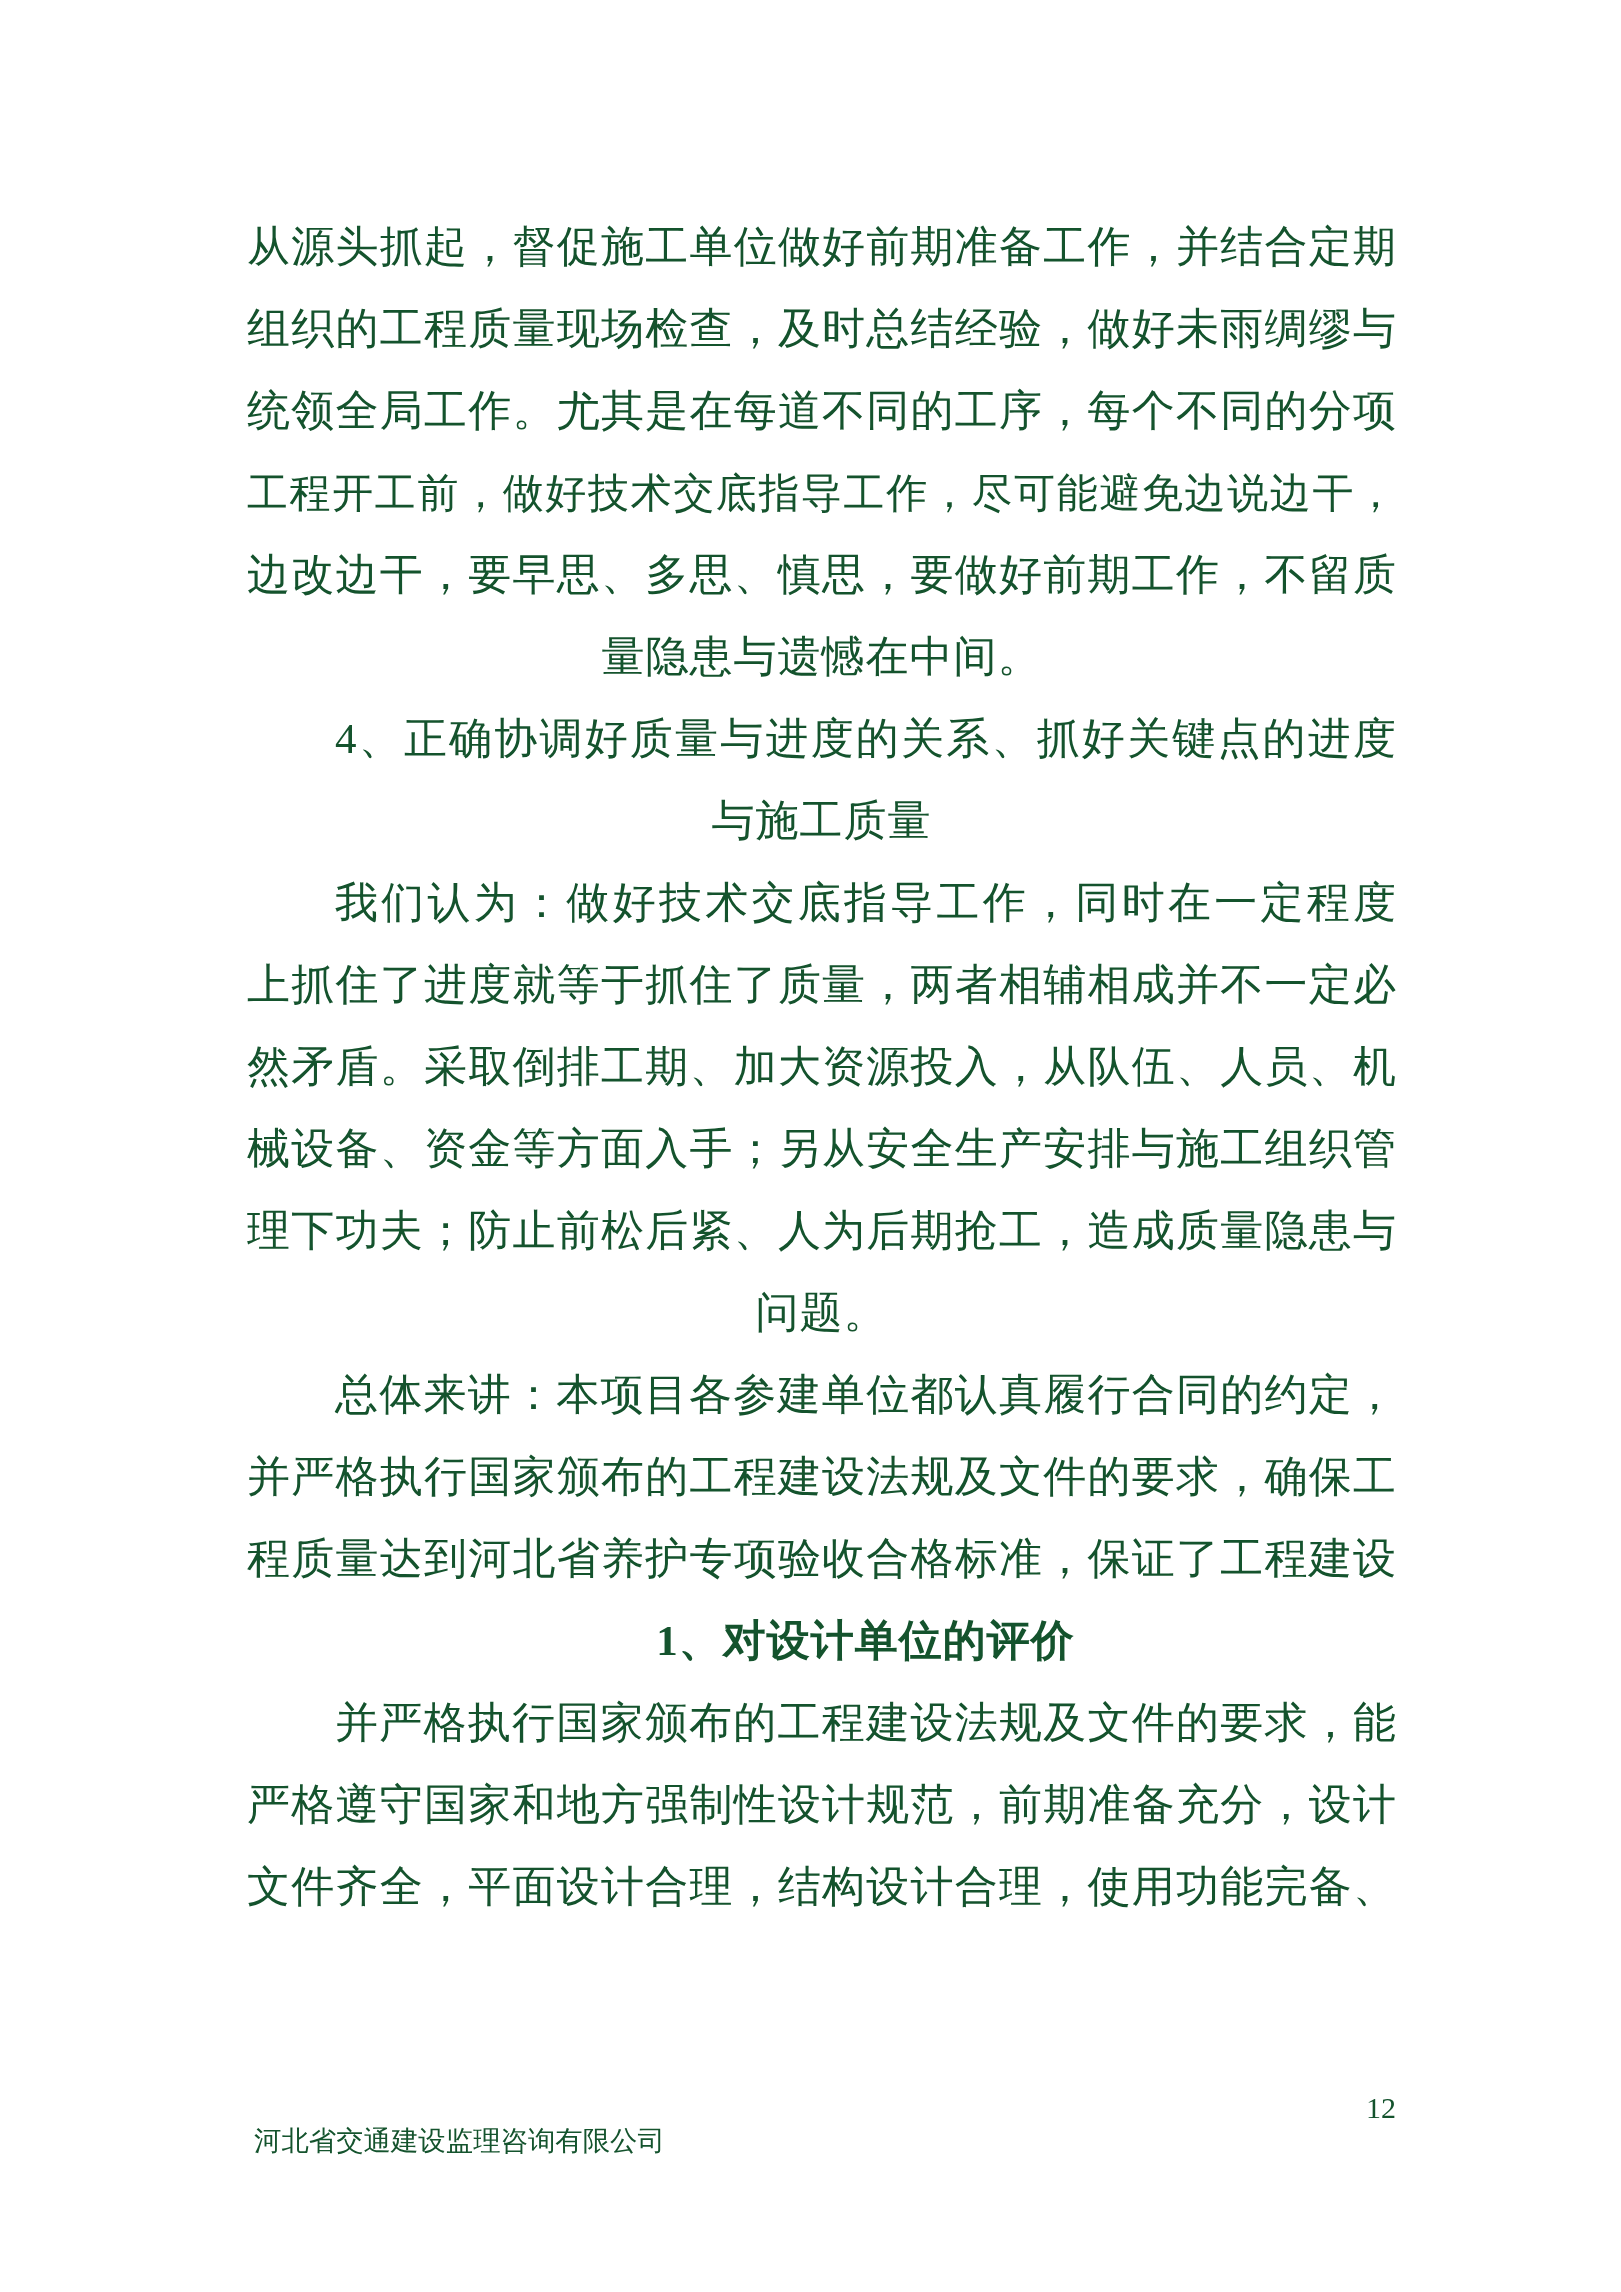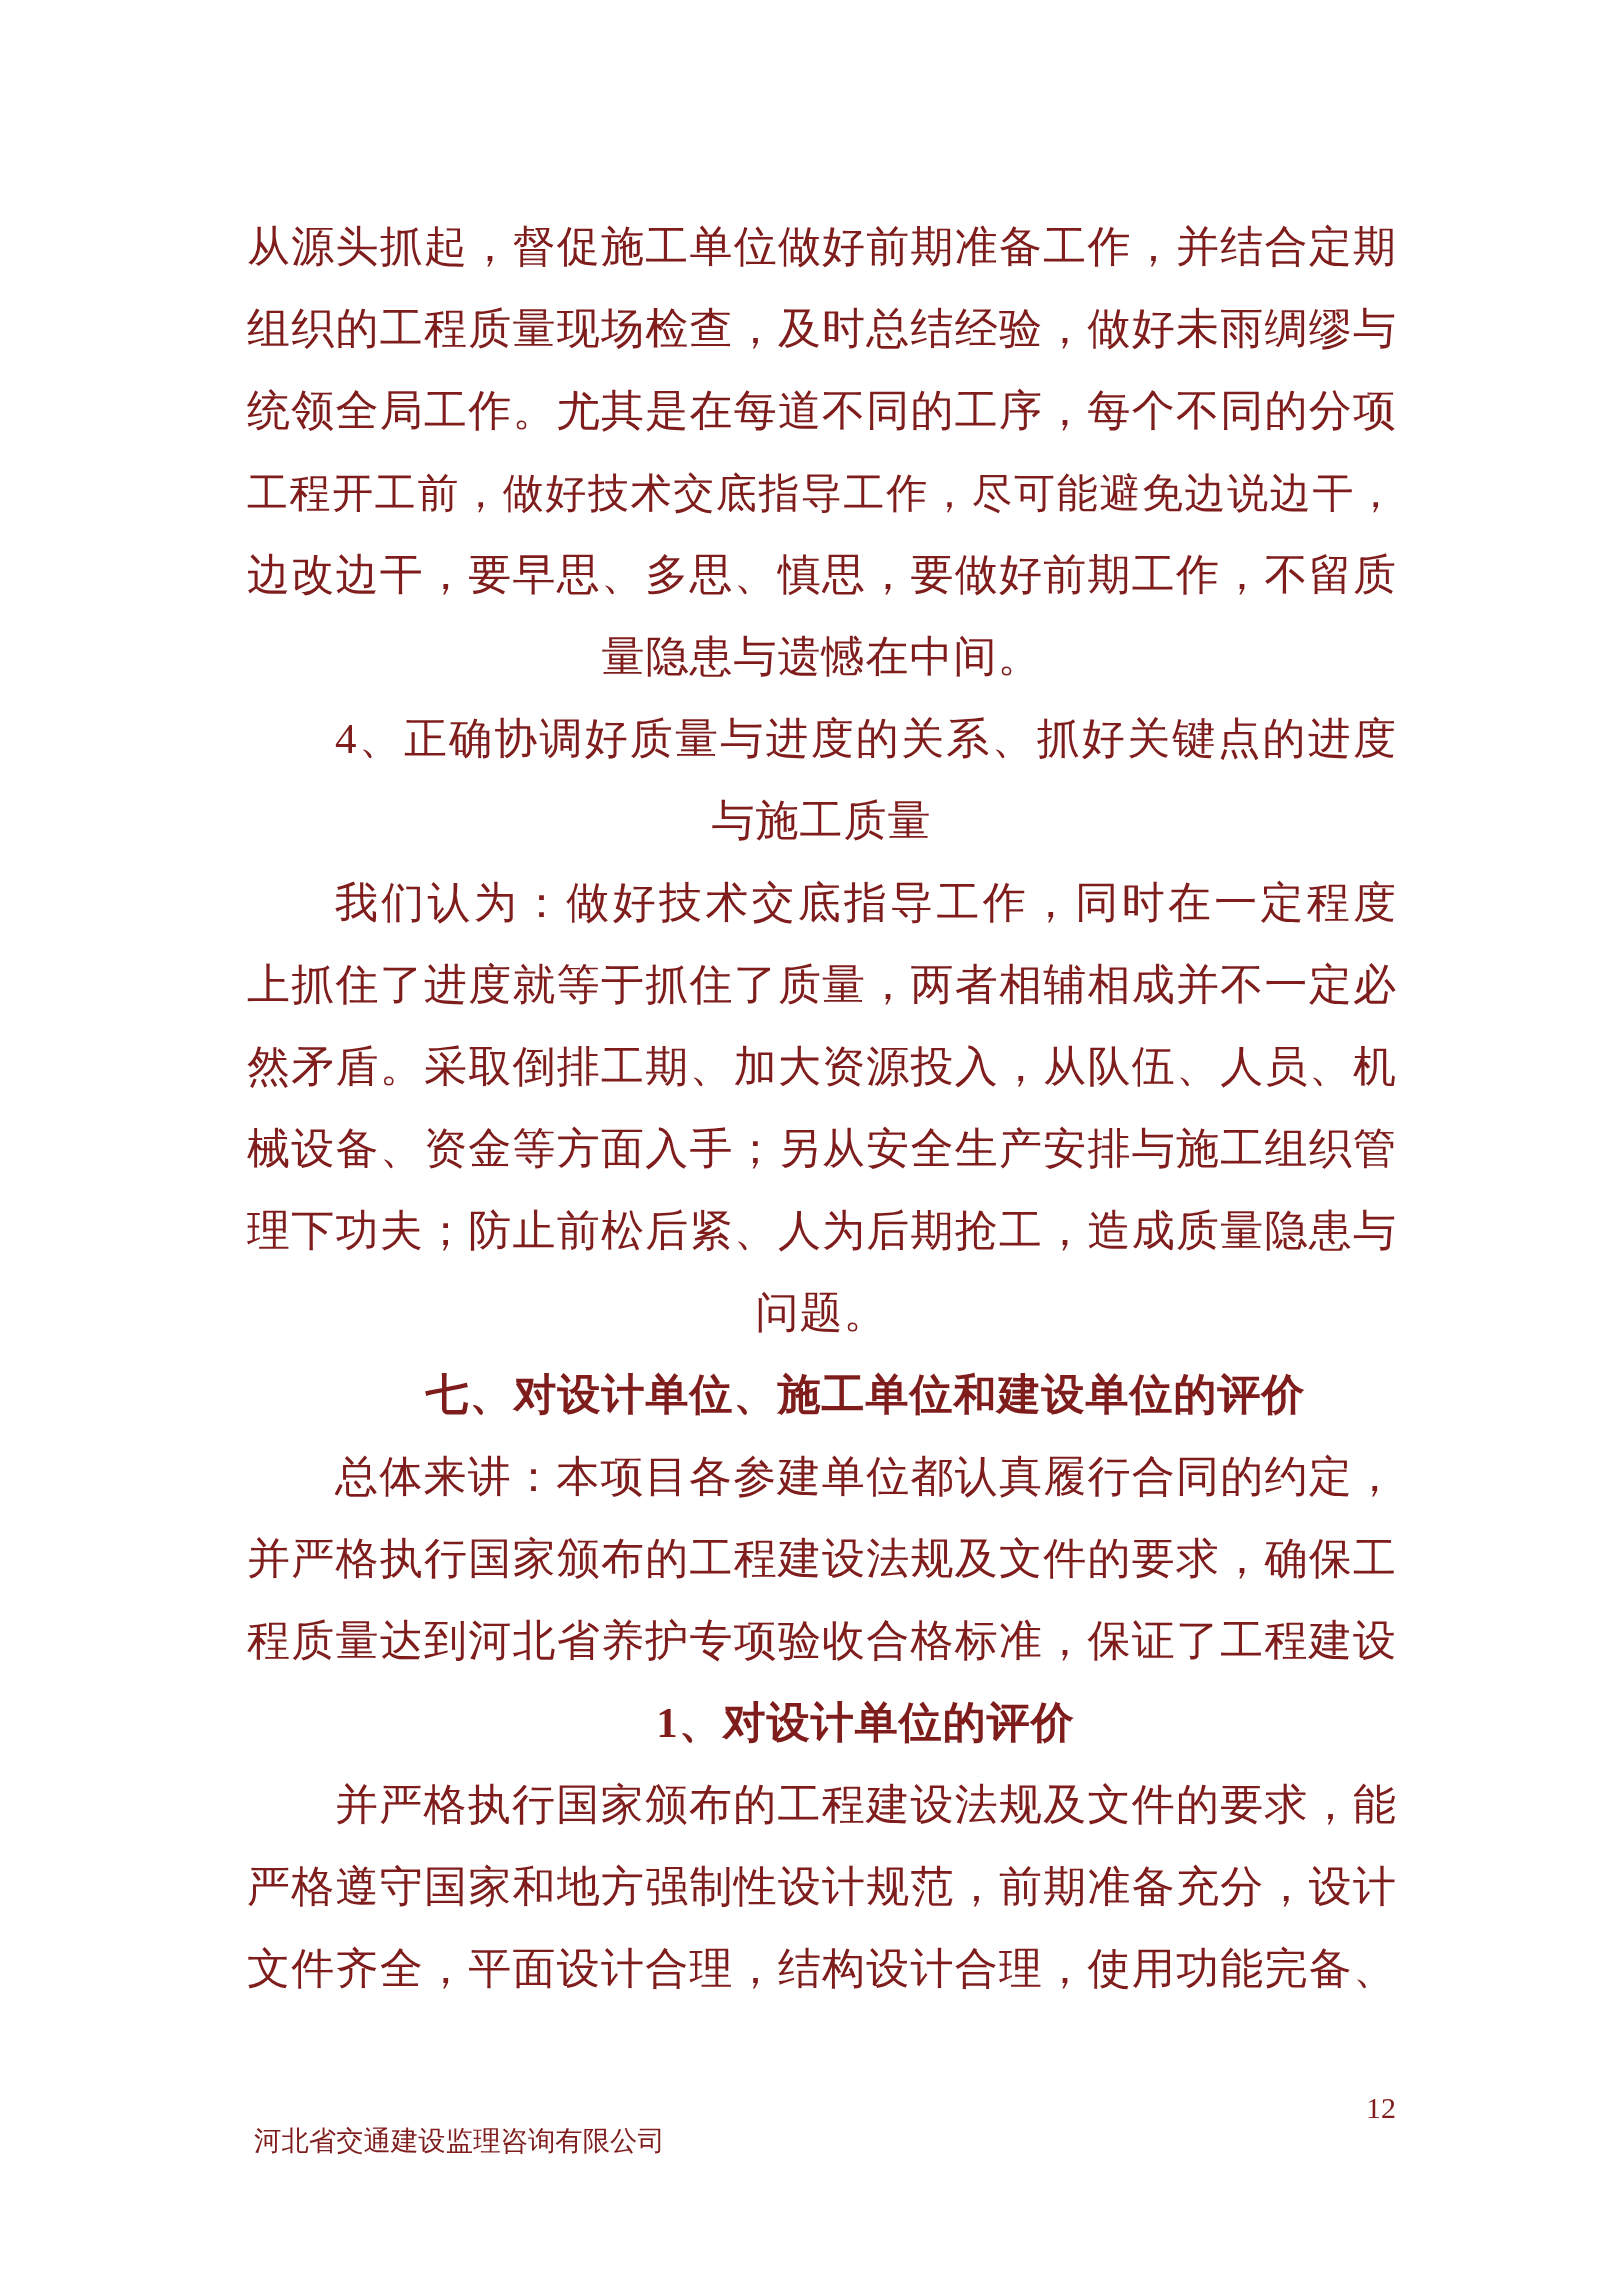--- a/index.html
+++ b/index.html
@@ -5,21 +5,21 @@
   html, body {
     margin: 0;
     padding: 0;
     background: #ffffff;
   }
   .page {
     position: relative;
     width: 1621px;
     height: 2293px;
     background: #ffffff;
-    color: #7f1d1d;
+    color: #14532d;
     font-family: "Liberation Serif", "DejaVu Serif", serif;
     overflow: hidden;
   }
   .text-column {
     position: absolute;
     left: 247px;
     top: 206px;
     width: 1149px;
   }
   .line {
@@ -80,21 +80,20 @@
       <div class="line justify">边改边干，要早思、多思、慎思，要做好前期工作，不留质</div>
       <div class="line">量隐患与遗憾在中间。</div>
       <div class="line justify indent">4、正确协调好质量与进度的关系、抓好关键点的进度</div>
       <div class="line">与施工质量</div>
       <div class="line justify indent">我们认为：做好技术交底指导工作，同时在一定程度</div>
       <div class="line justify">上抓住了进度就等于抓住了质量，两者相辅相成并不一定必</div>
       <div class="line justify">然矛盾。采取倒排工期、加大资源投入，从队伍、人员、机</div>
       <div class="line justify">械设备、资金等方面入手；另从安全生产安排与施工组织管</div>
       <div class="line justify">理下功夫；防止前松后紧、人为后期抢工，造成质量隐患与</div>
       <div class="line">问题。</div>
-      <div class="line indent bold">七、对设计单位、施工单位和建设单位的评价</div>
       <div class="line justify indent">总体来讲：本项目各参建单位都认真履行合同的约定，</div>
       <div class="line justify">并严格执行国家颁布的工程建设法规及文件的要求，确保工</div>
       <div class="line justify">程质量达到河北省养护专项验收合格标准，保证了工程建设</div>
       <div class="line indent bold">1、对设计单位的评价</div>
       <div class="line justify indent">并严格执行国家颁布的工程建设法规及文件的要求，能够</div>
       <div class="line justify">严格遵守国家和地方强制性设计规范，前期准备充分，设计</div>
       <div class="line justify">文件齐全，平面设计合理，结构设计合理，使用功能完备、</div>
     </main>
   <div class="page-number">12</div>
   <div class="footer-company">河北省交通建设监理咨询有限公司</div>

